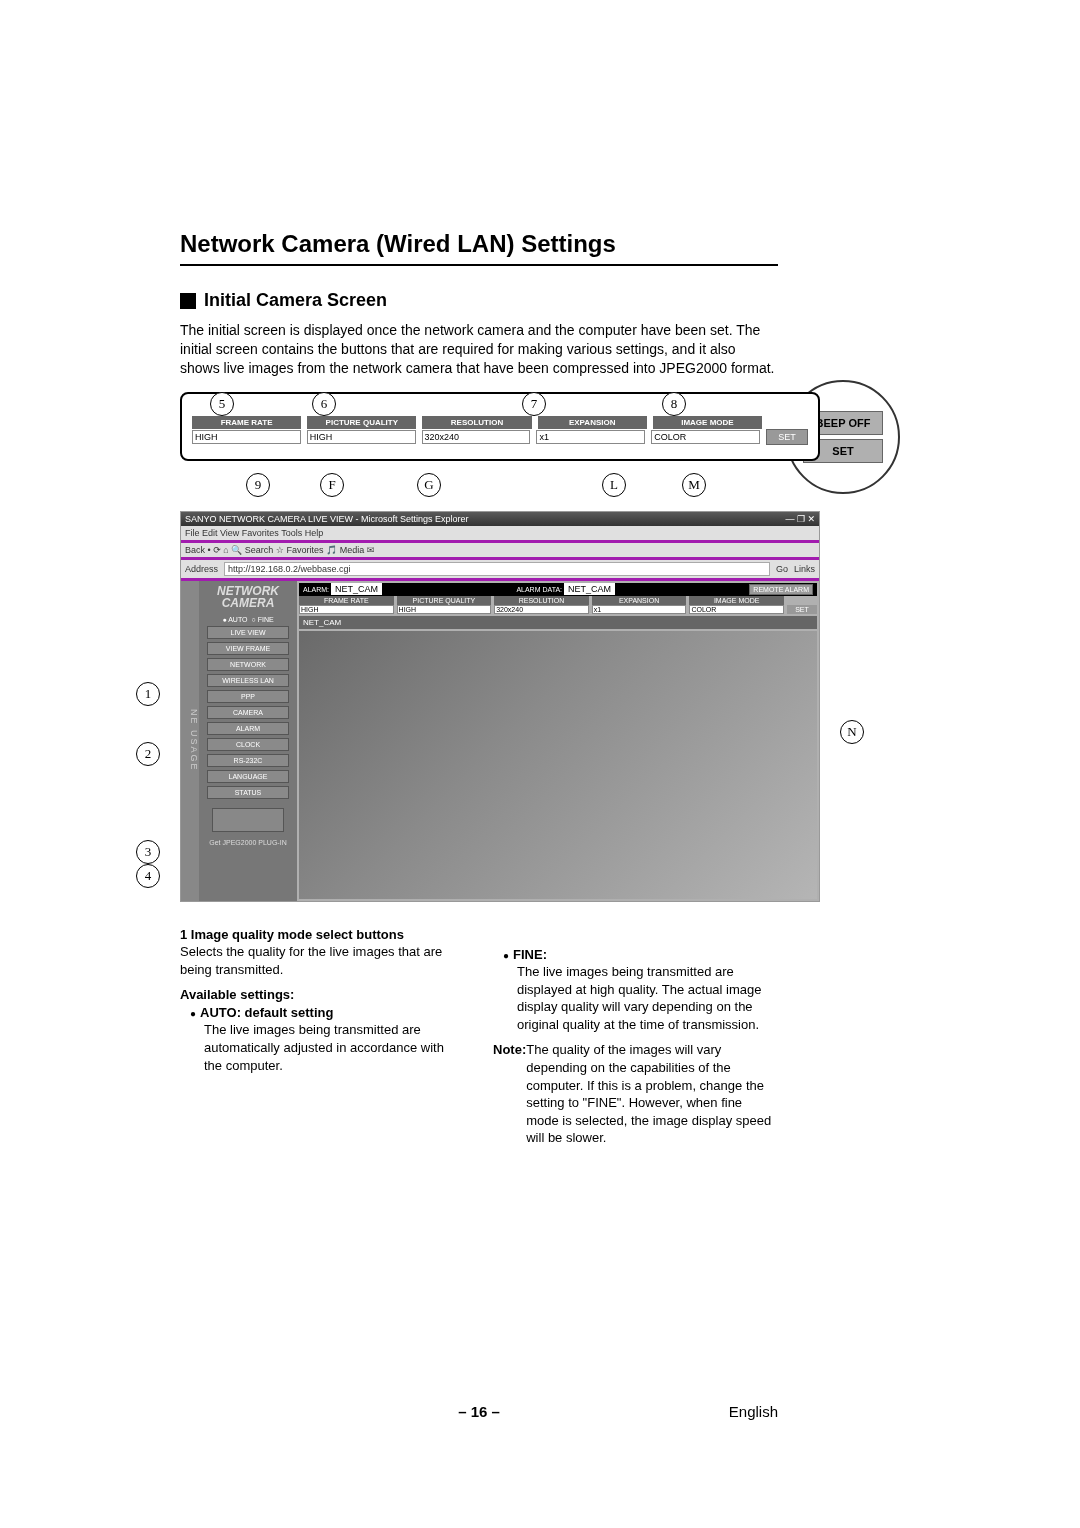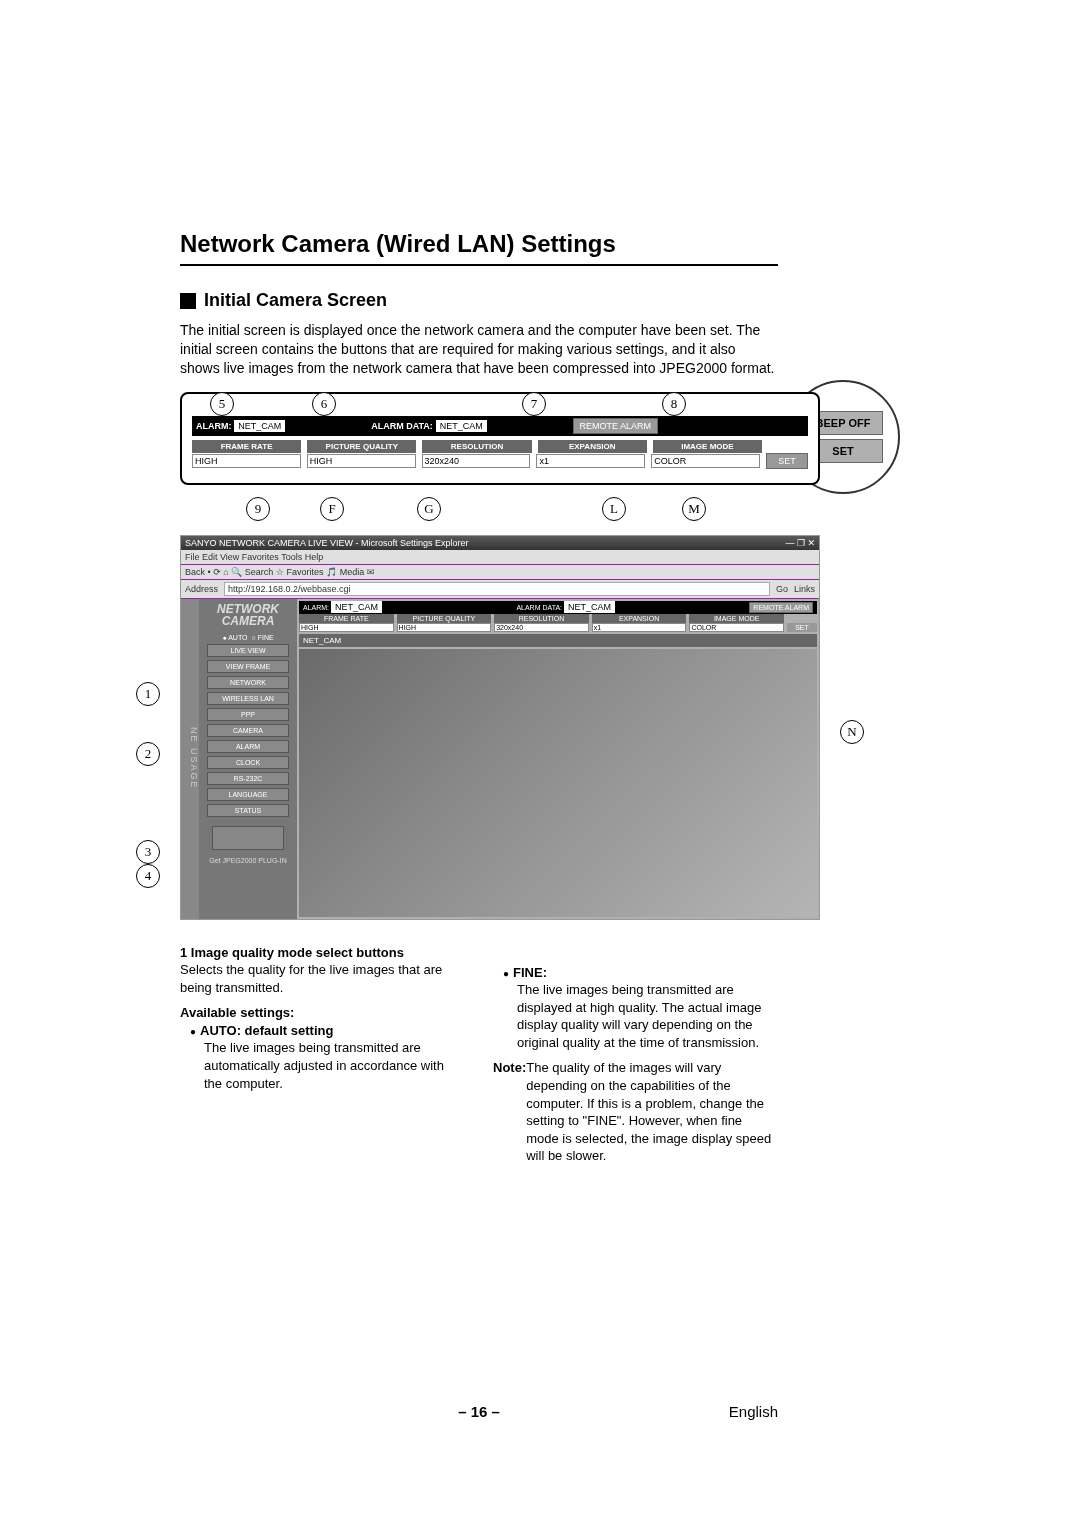--- a/index.html
+++ b/index.html
@@ -184,21 +184,21 @@
     color: #fff;
     font-size: 9px;
     padding: 2px 4px;
     display: flex;
     justify-content: space-between;
   }
   .browser-menu, .browser-tools, .browser-addr {
     font-size: 9px;
     color: #333;
     padding: 2px 4px;
-    border-bottom: 1px solid #a21caf;
+    border-bottom: 3px solid #a21caf;
     display: flex;
     align-items: center;
     gap: 6px;
   }
   .browser-addr .addr-box {
     flex: 1;
     background: #fff;
     border: 1px solid #aaa;
     padding: 1px 3px;
   }
@@ -397,32 +397,20 @@
       <div class="callout-num c5">5</div>
       <div class="callout-num c6">6</div>
       <div class="callout-num c7">7</div>
       <div class="callout-num c8">8</div>
       <div class="callout-num c9">9</div>
       <div class="callout-num c10">F</div>
       <div class="callout-num c11">G</div>
       <div class="callout-num c12">L</div>
       <div class="callout-num c13">M</div>
 
-      <div class="strip-row-top">
-        <span>
-          <span class="dark-label">ALARM:</span>
-          <span class="white-pill">NET_CAM</span>
-        </span>
-        <span>
-          <span class="dark-label">ALARM DATA:</span>
-          <span class="white-pill">NET_CAM</span>
-        </span>
-        <span class="remote-alarm">REMOTE ALARM</span>
-        <span style="width:60px"></span>
-      </div>
 
       <div class="strip-row-hdr">
         <div class="hdr-cell">FRAME RATE</div>
         <div class="hdr-cell">PICTURE QUALITY</div>
         <div class="hdr-cell">RESOLUTION</div>
         <div class="hdr-cell">EXPANSION</div>
         <div class="hdr-cell">IMAGE MODE</div>
         <div style="width:40px"></div>
       </div>
       <div class="strip-row-sel">

